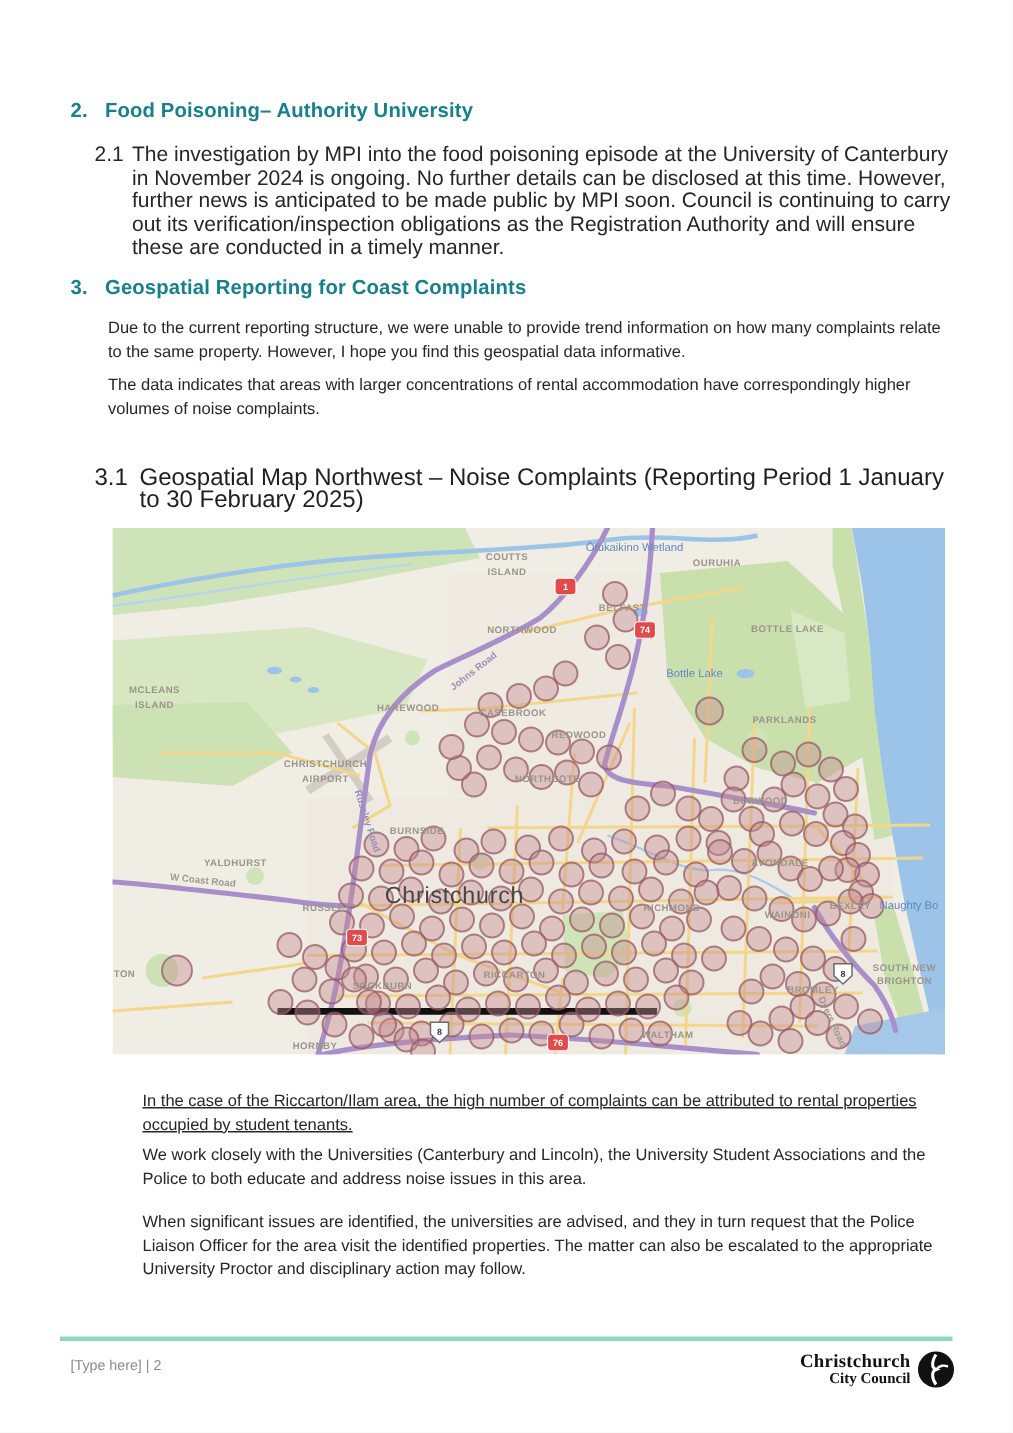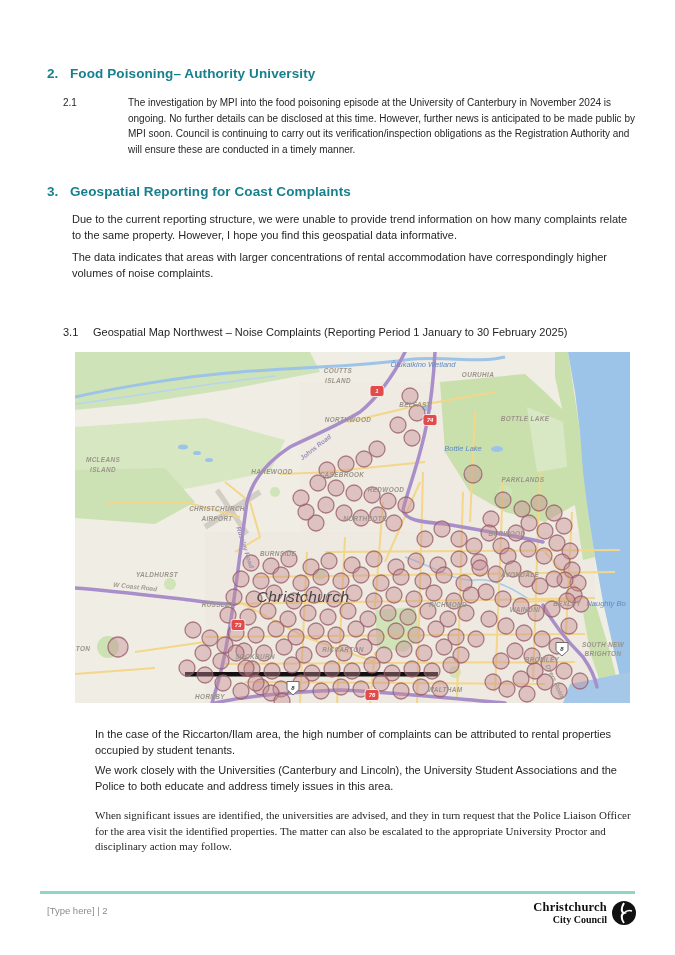--- a/index.html
+++ b/index.html
@@ -1,25 +1,25 @@
 <!DOCTYPE html>
 <html><head>
 <meta charset="utf-8">
 <style>
   html,body{margin:0;padding:0;background:#fff;}
   .page{position:relative;width:675px;height:955px;background:#ffffff;outline:1px solid #e8e8e8;
         font-family:"Liberation Sans",sans-serif;color:#262626;overflow:hidden;}
   .heading{position:absolute;display:flex;font-weight:bold;font-size:13.5px;color:#17808D;letter-spacing:.1px;}
   .heading .num{width:23px;flex:none;}
-  .numbered{position:absolute;display:flex;font-size:10px;line-height:15.5px;gap:40px;}
+  .numbered{position:absolute;display:flex;font-size:14px;line-height:15.5px;}
   .numbered .num{width:25px;flex:none;}
   .para{position:absolute;font-size:11px;line-height:15.5px;}
-  .caption{position:absolute;display:flex;font-size:11px;line-height:15px;color:#1f1f1f;margin-top:14px;}
+  .caption{position:absolute;display:flex;font-size:16px;line-height:15px;color:#1f1f1f;}
   .caption .num{width:30px;flex:none;}
-  .map-wrap{position:absolute;left:75px;top:352px;width:555px;height:351px;font-style:italic;}
+  .map-wrap{position:absolute;left:75px;top:352px;width:555px;height:351px;}
   .footer-rule{position:absolute;left:40px;top:891px;width:595px;height:2.5px;background:#8FD6C5;}
   .footer-left{position:absolute;left:47px;top:905px;font-size:9.5px;color:#8c8c8c;text-align:center;}
   .brand{position:absolute;right:38px;top:900px;display:flex;align-items:center;gap:4px;}
   .brand-text{text-align:right;font-family:"Liberation Serif",serif;color:#111;line-height:1;}
   .brand-text .l1{font-size:12.5px;font-weight:bold;letter-spacing:.2px;}
   .brand-text .l2{font-size:10px;font-weight:bold;margin-top:1px;}
   
   .dot{fill:rgba(197,138,148,.42);stroke:rgba(150,90,102,.75);stroke-width:1.3;}
   text.ml{font-family:"Liberation Sans",sans-serif;text-anchor:middle;}
   .lab-gray{fill:#9b948a;font-size:6.4px;font-weight:bold;letter-spacing:.35px;}
@@ -389,23 +389,23 @@
             <text x="218" y="338.2" class="shield-white-t">8</text>
           </g>
           <g>
             <path d="M481,290.5 h12 v8 l-6,5.5 l-6,-5.5 z" class="shield-white"></path>
             <text x="487" y="299.2" class="shield-white-t">8</text>
           </g>
         </g>
     </svg>
   </div>
 
-  <div class="para" style="left:95px;top:727px;width:530px;">In the case of the Riccarton/Ilam area, the high number of complaints can be attributed to rental properties occupied by student tenants.</div>
-  <div class="para" style="left:95px;top:763px;width:540px;">We work closely with the Universities (Canterbury and Lincoln), the University Student Associations and the Police to both educate and address timely issues in this area.</div>
-  <div class="para" style="left:95px;top:808px;width:540px;font-family:Liberation Serif, serif;">When significant issues are identified, the universities are advised, and they in turn request that the Police Liaison Officer for the area visit the identified properties. The matter can also be escalated to the appropriate University Proctor and disciplinary action may follow.</div>
+  <div class="para" style="left:95px;top:727px;width:530px;text-decoration:underline;">In the case of the Riccarton/Ilam area, the high number of complaints can be attributed to rental properties occupied by student tenants.</div>
+  <div class="para" style="left:95px;top:763px;width:540px;">We work closely with the Universities (Canterbury and Lincoln), the University Student Associations and the Police to both educate and address noise issues in this area.</div>
+  <div class="para" style="left:95px;top:808px;width:540px;">When significant issues are identified, the universities are advised, and they in turn request that the Police Liaison Officer for the area visit the identified properties. The matter can also be escalated to the appropriate University Proctor and disciplinary action may follow.</div>
 
   <div class="footer-rule"></div>
   <div class="footer-left">[Type here]   |  2</div>
   <div class="brand">
     <div class="brand-text">
       <div class="l1">Christchurch</div>
       <div class="l2">City Council</div>
     </div>
     <svg width="26" height="26" viewBox="0 0 26 26">
       <circle cx="13" cy="13" r="12" fill="#111"></circle>

